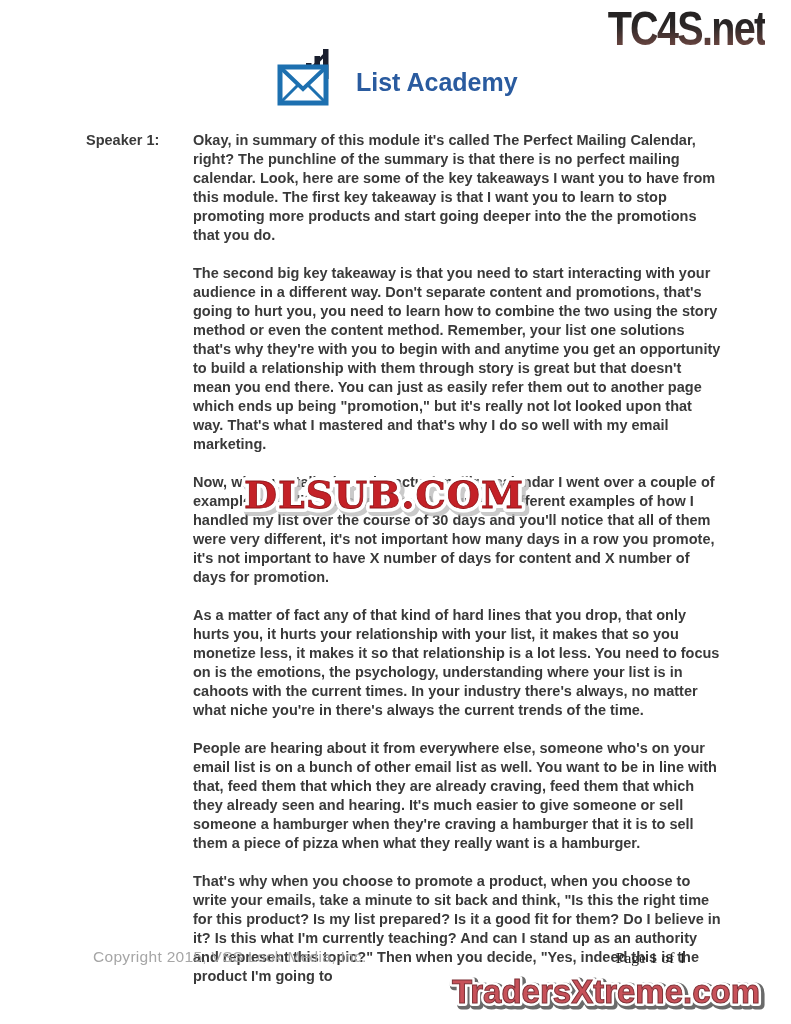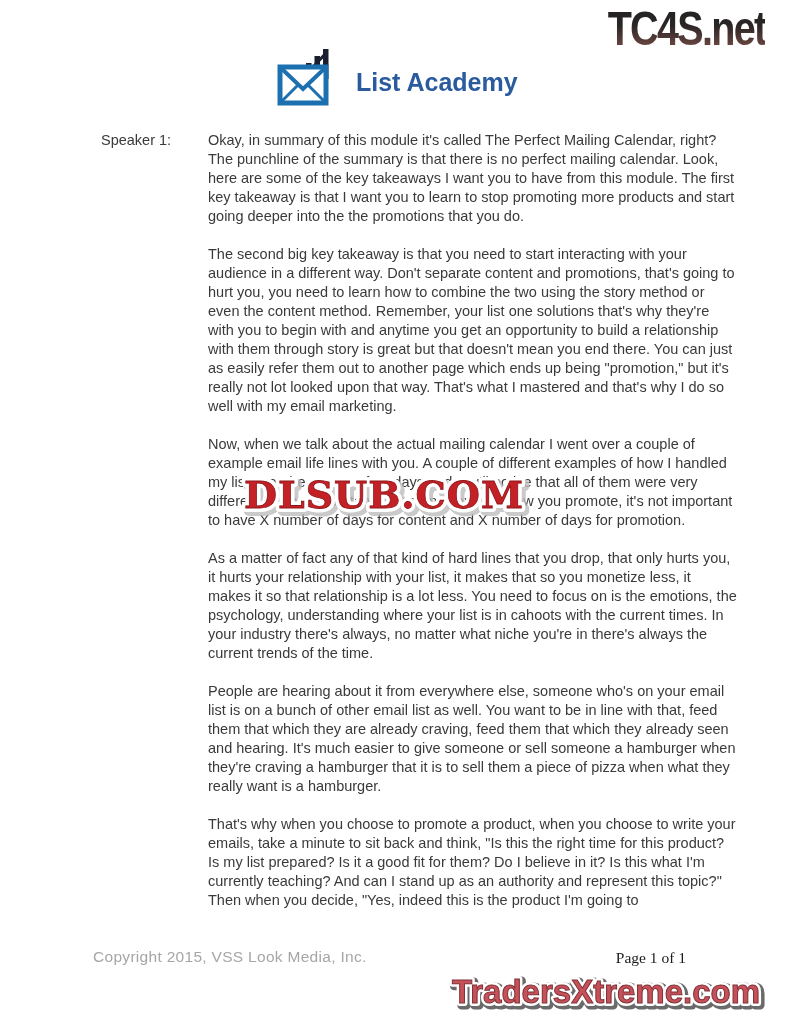--- a/index.html
+++ b/index.html
@@ -38,22 +38,22 @@
     font-weight:600;
     color:#2a5b9f;
     margin-left:8px;
     letter-spacing:0px;
     line-height:60px;
     padding-top:10px;
   }
 
   
   .transcript{
-    position:absolute;left:101px;top:131px;width:645px;
-    font-size:14.5px;line-height:19px;color:#3a3a3a;
+    position:absolute;left:86px;top:131px;width:645px;
+    font-size:14.5px;line-height:19px;color:#3a3a3a;font-weight:bold;
   }
   .speaker{
     position:absolute;left:0;top:0;
     width:88px;
   }
   .paras{margin-left:91px;width:545px;}
   .paras p{margin:0 0 19px 16px;}
 
   
   .wm-dlsub{

